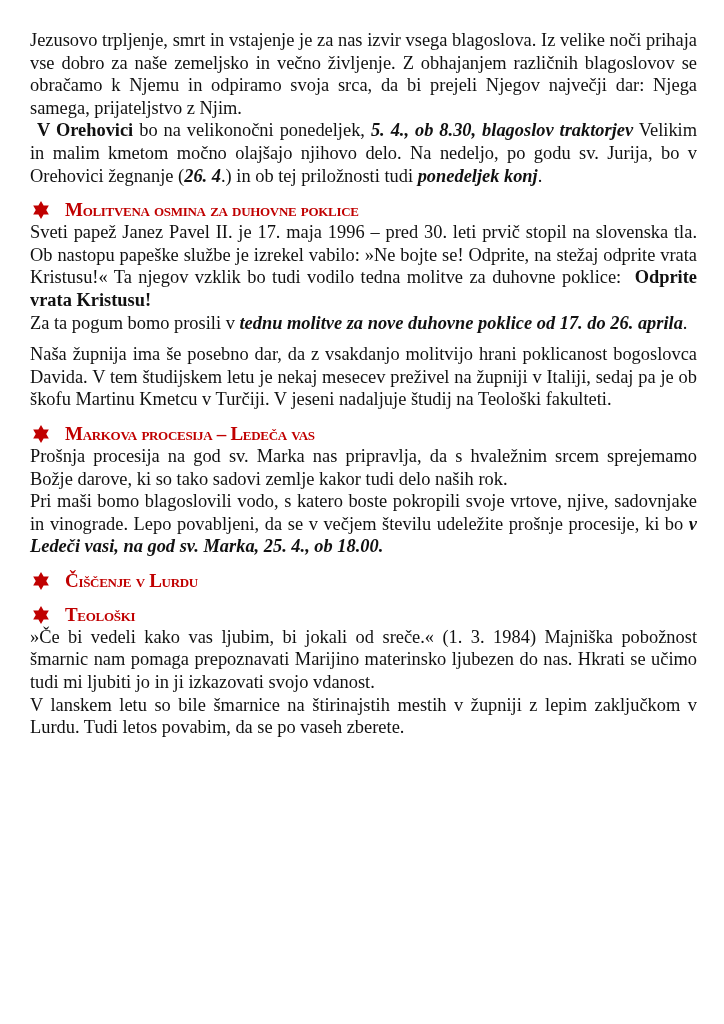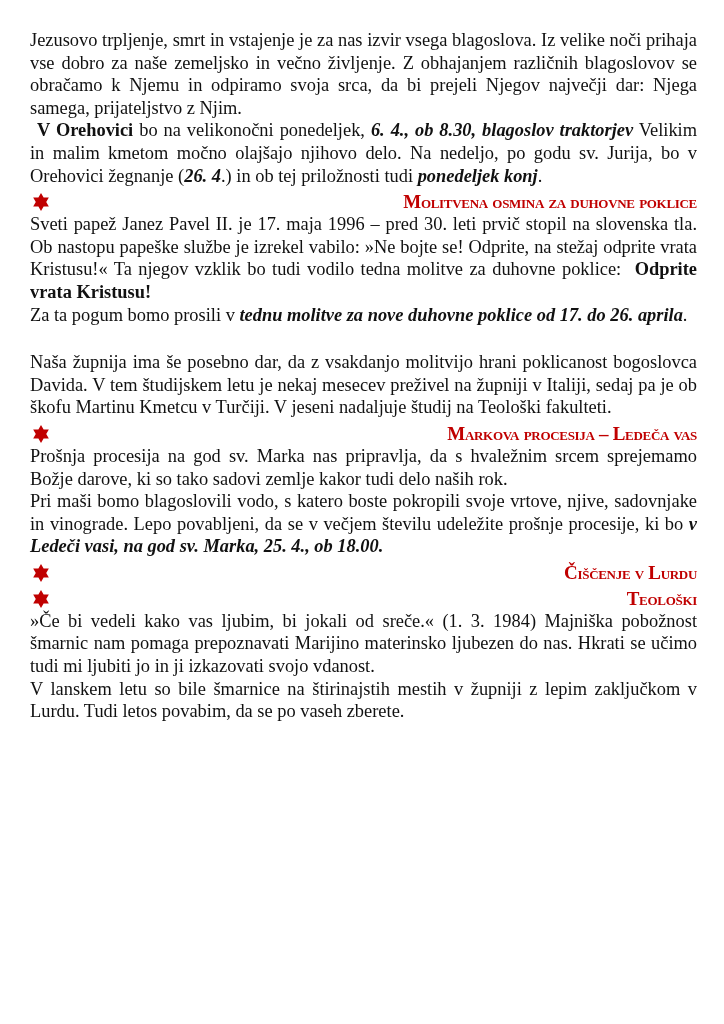--- a/index.html
+++ b/index.html
@@ -10,52 +10,51 @@
       width: 724px;
       height: 1024px;
       padding: 29px 27px 0 30px;
       font-family: "Liberation Serif", "DejaVu Serif", serif;
       font-size: 18.4px;
       line-height: 22.6px;
       color: #111111;
     }
     p { margin: 0; text-align: justify; }
     p.last { text-align-last: left; }
-    .gap { margin-top: 25px; }
+    .gap { margin-top: 9px; }
     .heading {
       display: flex;
       align-items: center;
-      margin-top: 4px;
+      margin-top: 12px;
       margin-bottom: 0px;
       height: 22px;
       color: #c00000;
       font-weight: bold;
       font-variant: small-caps;
       font-size: 19px;
       letter-spacing: -0.3px;
-      justify-content: space-between;
     }
     .heading .star {
       width: 18px;
       height: 18px;
       margin-left: 2px;
       margin-right: 15px;
       display: inline-block;
     }
     .heading .star svg { display: block; }
     b { font-weight: bold; margin-left: 7px; }
     .bi { font-weight: bold; font-style: italic; }
   </style>
 </head>
 <body>
 
 <div class="page">
 
   <p class="last">Jezusovo trpljenje, smrt in vstajenje je za nas izvir vsega blagoslova. Iz velike noči prihaja vse dobro za naše zemeljsko in večno življenje. Z obhajanjem različnih blagoslovov se obračamo k Njemu in odpiramo svoja srca, da bi prejeli Njegov največji dar: Njega samega, prijateljstvo z Njim.</p>
-  <p class="last"><b>V Orehovici</b><span> bo na velikonočni ponedeljek, </span><span class="bi">6. 4., ob 8.30, blagoslov traktorjev</span><span> Velikim in malim kmetom močno olajšajo njihovo delo. Na nedeljo, po godu sv. Jurija, bo v Orehovici žegnanje (</span><span class="bi">26. 4</span><span>.) in ob tej priložnosti tudi </span><span class="bi">ponedeljek konj</span><span>.</span></p>
+  <p class="last"><b>V Orehovici</b><span> bo na velikonočni ponedeljek, </span><span class="bi">5. 4., ob 8.30, blagoslov traktorjev</span><span> Velikim in malim kmetom močno olajšajo njihovo delo. Na nedeljo, po godu sv. Jurija, bo v Orehovici žegnanje (</span><span class="bi">26. 4</span><span>.) in ob tej priložnosti tudi </span><span class="bi">ponedeljek konj</span><span>.</span></p>
 
   <div class="heading">
     <span class="star">
       <svg width="18" height="18" viewBox="0 0 20 20">
           <polygon points="10,0 12.9,5 18.7,5 15.8,10 18.7,15 12.9,15 10,20 7.1,15 1.3,15 4.2,10 1.3,5 7.1,5" fill="#c00000"></polygon>
         </svg>
     </span>
     <span>Molitvena osmina za duhovne poklice</span>
   </div>
   <p class="last"><span>Sveti papež Janez Pavel II. je 17. maja 1996 – pred 30. leti prvič stopil na slovenska tla. Ob nastopu papeške službe je izrekel vabilo: »Ne bojte se! Odprite, na stežaj odprite vrata Kristusu!« Ta njegov vzklik bo tudi vodilo tedna molitve za duhovne poklice: </span><b>Odprite vrata Kristusu!</b></p>

